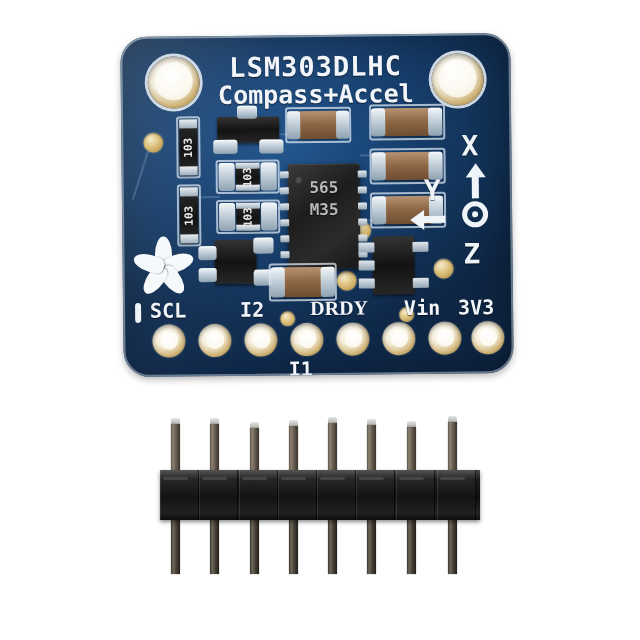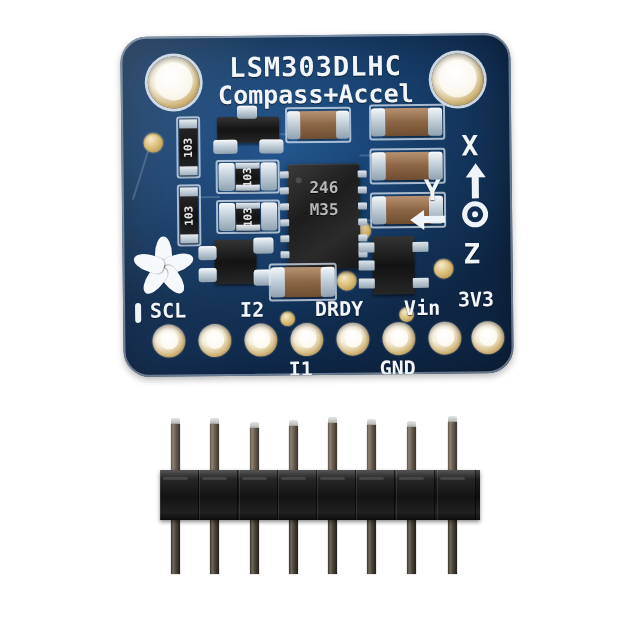--- a/index.html
+++ b/index.html
@@ -286,21 +286,21 @@
     <div class="solder" style="left:250px;top:118px;width:14px;height:28px;"></div>
     <div class="solder" style="left:307px;top:118px;width:14px;height:28px;"></div>
 
     <div class="pad-frame" style="left:248px;top:158px;width:76px;height:36px;"></div>
     <div class="part cap" style="left:262px;top:162px;width:48px;height:28px;"></div>
     <div class="solder" style="left:250px;top:162px;width:14px;height:28px;"></div>
     <div class="solder" style="left:307px;top:162px;width:14px;height:28px;"></div>
 
     <div class="ic">
       <div class="ic-dot"></div>
-      <div class="ic-txt" style="top:14px;">246</div>
+      <div class="ic-txt" style="top:14px;">565</div>
       <div class="ic-txt" style="top:36px;">M35</div>
     </div>
     <div class="ic-pin" style="left:158px;top:136px;"></div>
     <div class="ic-pin" style="left:158px;top:152px;"></div>
     <div class="ic-pin" style="left:158px;top:168px;"></div>
     <div class="ic-pin" style="left:158px;top:184px;"></div>
     <div class="ic-pin" style="left:158px;top:200px;"></div>
     <div class="ic-pin" style="left:158px;top:216px;"></div>
     <div class="ic-pin" style="left:236px;top:136px;"></div>
     <div class="ic-pin" style="left:236px;top:152px;"></div>
@@ -341,37 +341,36 @@
 
     <div class="axl" style="left:302px;top:140px;">Y</div>
     <div class="arrow-left" style="left:288px;top:176px;"></div>
     <div class="arrow-left-stem" style="left:301px;top:182px;width:22px;"></div>
 
     <div class="zdot" style="left:340px;top:168px;"></div>
     <div class="axl" style="left:341px;top:204px;">Z</div>
 
     <div class="plabel" style="left:14px;top:262px;width:62px;">SCL</div>
     <div class="plabel" style="left:104px;top:262px;width:50px;">I2</div>
-    <div class="plabel" style="left:176px;top:262px;width:80px;">DRDY</div>
+    <div class="plabel" style="left:176px;top:262px;width:80px;font-family:Liberation Serif, serif;">DRDY</div>
     <div class="plabel" style="left:270px;top:262px;width:58px;">Vin</div>
-    <div class="plabel" style="left:324px;top:254px;width:58px;">3V3</div>
+    <div class="plabel" style="left:324px;top:262px;width:58px;">3V3</div>
 
     <div class="pin1mark"></div>
 
     <div class="ppad" style="left:29px;top:288px;"></div>
     <div class="ppad" style="left:75px;top:288px;"></div>
     <div class="ppad" style="left:121px;top:288px;"></div>
     <div class="ppad" style="left:167px;top:288px;"></div>
     <div class="ppad" style="left:213px;top:288px;"></div>
     <div class="ppad" style="left:259px;top:288px;"></div>
     <div class="ppad" style="left:305px;top:288px;"></div>
     <div class="ppad" style="left:348px;top:288px;"></div>
 
     <div class="plabel" style="left:152px;top:322px;width:50px;">I1</div>
-    <div class="plabel" style="left:240px;top:322px;width:68px;">GND</div>
 
     <div class="pcb-edge"></div>
   </div>
 
   <div class="header">
 
     <div class="hpin-tip" style="left:11px;top:6px;"></div>
     <div class="hpin" style="left:11px;top:12px;height:48px;"></div>
     <div class="hpin-tip" style="left:50px;top:6px;"></div>
     <div class="hpin" style="left:50px;top:12px;height:48px;"></div>

